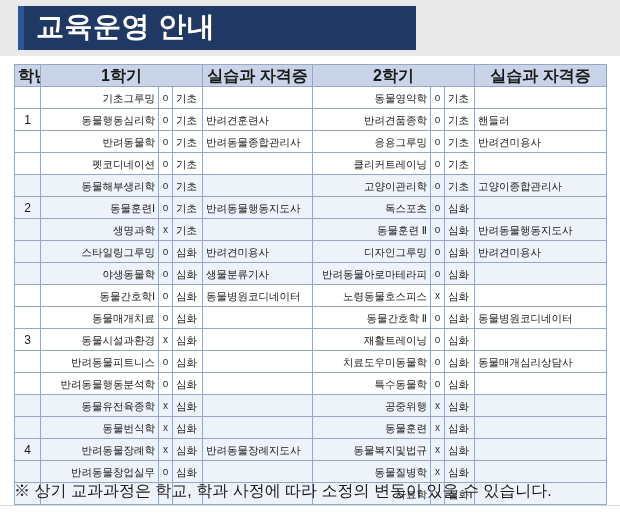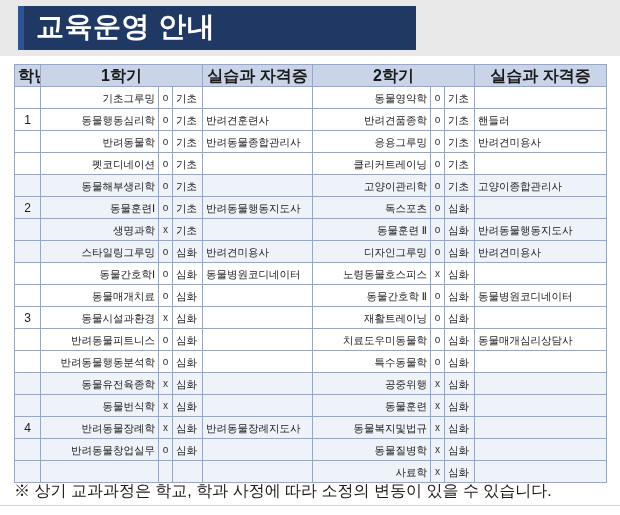--- a/index.html
+++ b/index.html
@@ -246,20 +246,31 @@
             <td class="year"></td>
             <td class="subject">스타일링그루밍</td>
             <td class="mark">o</td>
             <td class="level">심화</td>
             <td class="cert">반려견미용사</td>
             <td class="subject">디자인그루밍</td>
             <td class="mark">o</td>
             <td class="level">심화</td>
             <td class="cert">반려견미용사</td>
           </tr>
+          <tr class="band-b">
+            <td class="year"></td>
+            <td class="subject">야생동물학</td>
+            <td class="mark">o</td>
+            <td class="level">심화</td>
+            <td class="cert">생물분류기사</td>
+            <td class="subject">반려동물아로마테라피</td>
+            <td class="mark">o</td>
+            <td class="level">심화</td>
+            <td class="cert"></td>
+          </tr>
           <tr class="band-a">
             <td class="year"></td>
             <td class="subject">동물간호학Ⅰ</td>
             <td class="mark">o</td>
             <td class="level">심화</td>
             <td class="cert">동물병원코디네이터</td>
             <td class="subject">노령동물호스피스</td>
             <td class="mark">x</td>
             <td class="level">심화</td>
             <td class="cert"></td>

